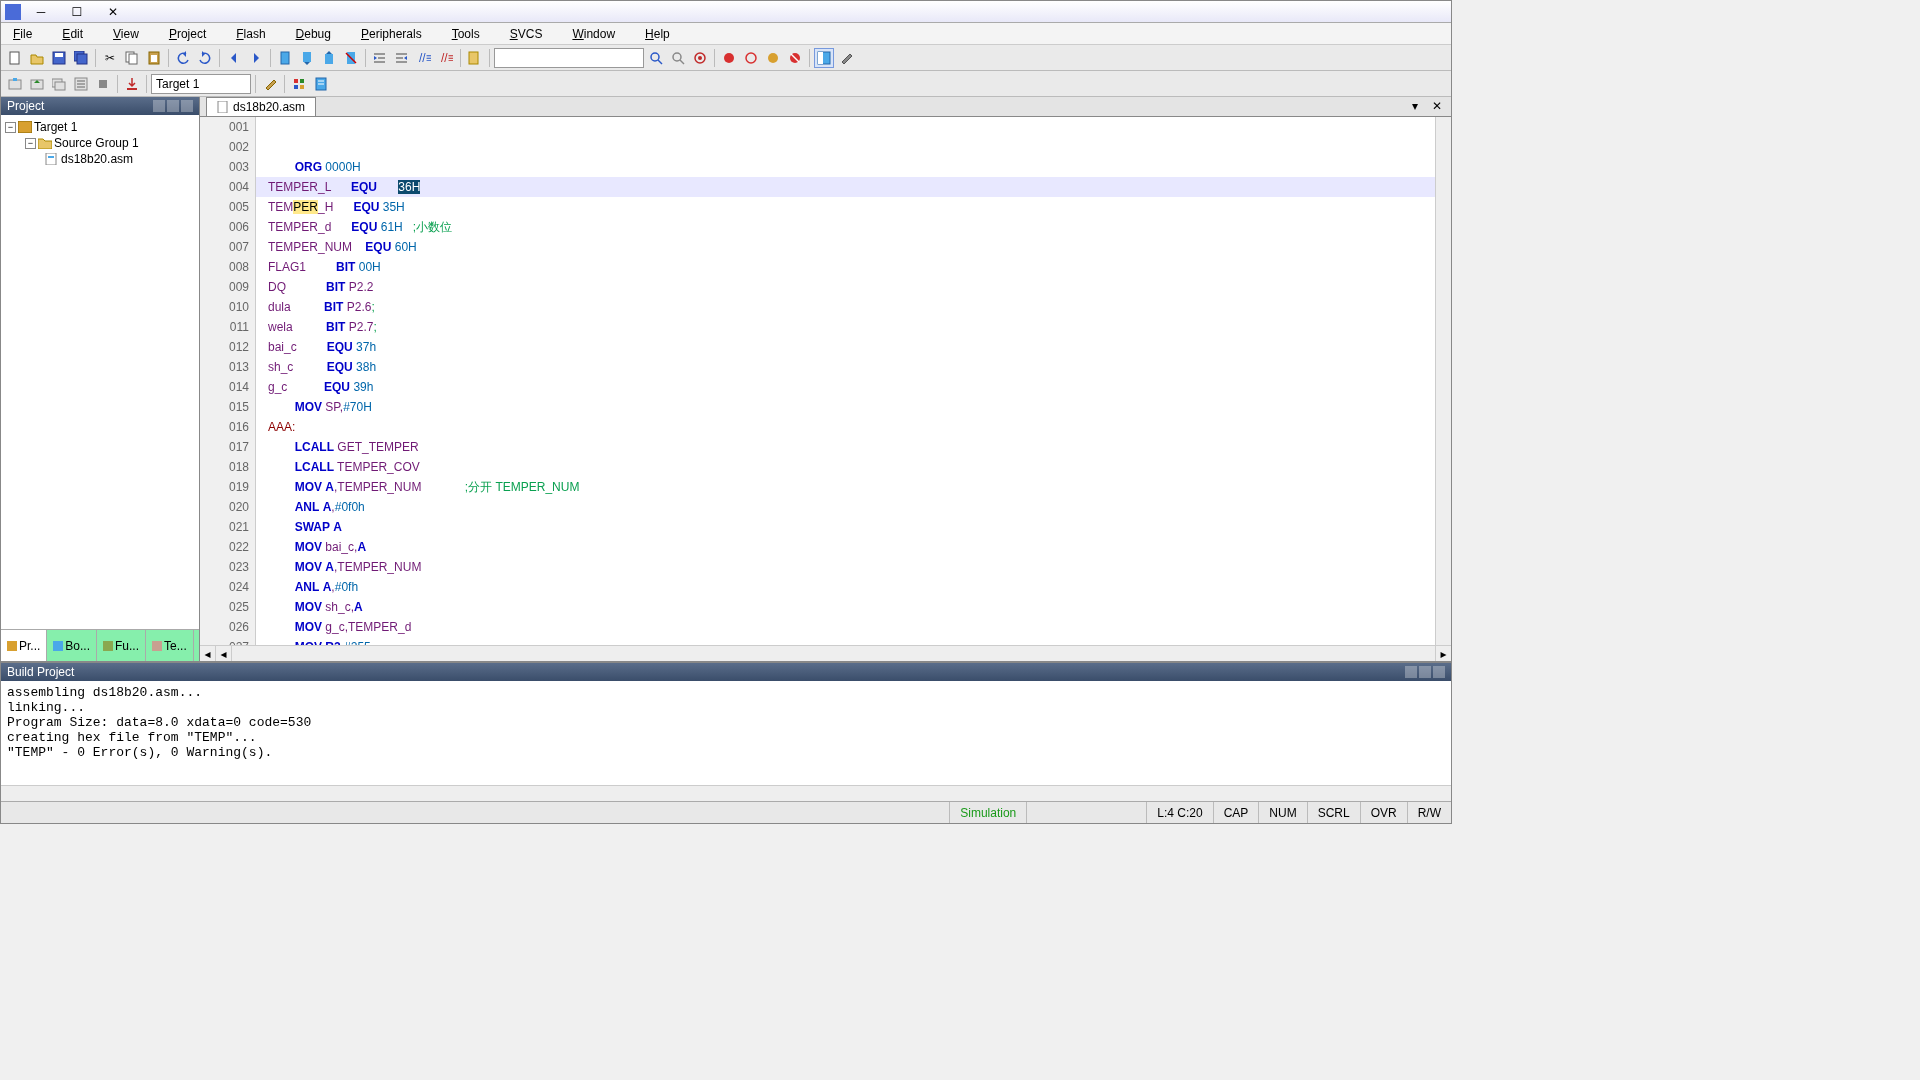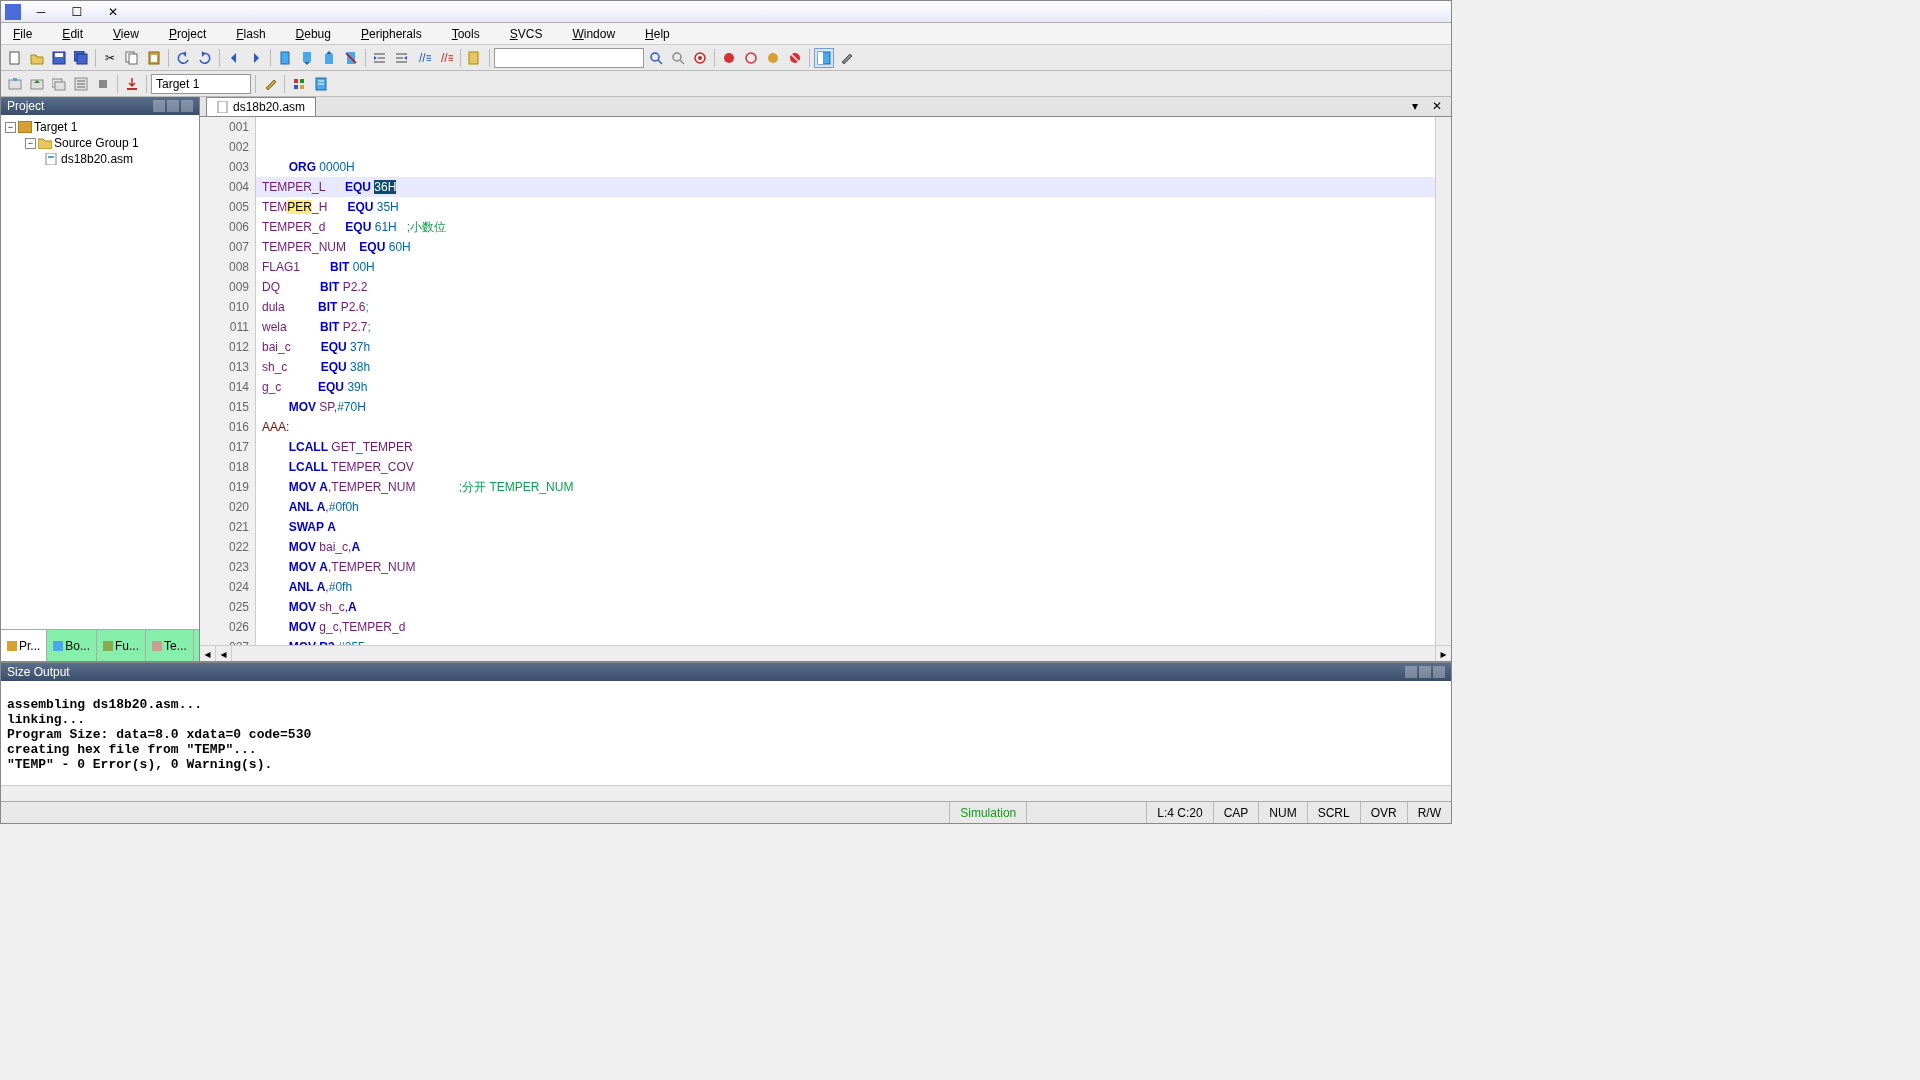--- a/index.html
+++ b/index.html
@@ -31,34 +31,34 @@
 .proj-tabs { height: 32px; background: #86efac; display: flex; border-top: 1px solid #aaa; }
 .proj-tab { padding: 2px 6px; border-right: 1px solid #aaa; font-size: 10px; display: flex; align-items: center; gap: 2px; cursor: pointer; }
 .proj-tab.active { background: #fff; }
 .editor-area { flex: 1; display: flex; flex-direction: column; min-width: 0; }
 .editor-tabs { height: 20px; background: #e4e4e4; display: flex; align-items: flex-end; border-bottom: 1px solid #888; }
 .editor-tab { background: #fff; border: 1px solid #888; border-bottom: none; padding: 2px 10px; font-size: 11px; display: flex; align-items: center; gap: 4px; margin-left: 6px; }
 .editor-tabs .tb-close { margin-left: auto; display: flex; gap: 2px; padding-right: 4px; }
 .code-wrap { flex: 1; display: flex; overflow: hidden; position: relative; background: #fff; }
 .gutter { width: 56px; background: #f0f0f0; border-right: 1px solid #ccc; font-family: "Courier New", monospace; font-size: 13px; color: #666; text-align: right; padding-right: 6px; }
 .code { flex: 1; font-family: "Courier New", monospace; font-size: 15px; line-height: 20px; white-space: pre; overflow: auto; }
-.code .line { height: 20px; padding-left: 6px; }
+.code .line { height: 20px; padding-left: 12px; }
 .gutter .ln { height: 20px; line-height: 20px; }
 .line.hl { background: #e8e8ff; }
 .kw { color: #0000c8; font-weight: bold; }
 .num { color: #0066aa; }
 .cmt { color: #0aa050; }
 .lbl { color: #8b0000; }
 .id { color: #701a75; }
-.sel { background: #0c4a6e; color: #fff; }
+.sel { background: #0c4a6e; color: #fff; margin-left: 18px; }
 .find-hl { background: #ffe98a; }
 .vscroll { width: 16px; background: #eee; border-left: 1px solid #ccc; }
 .hscroll { height: 16px; background: #eee; border-top: 1px solid #ccc; display: flex; }
 .build-panel { height: 140px; display: flex; flex-direction: column; border-top: 2px solid #888; }
-.build-body { flex: 1; background: #fff; font-family: "Courier New", monospace; font-size: 13px; padding: 16px 6px; overflow: auto; white-space: pre; font-weight: bold; }
+.build-body { flex: 1; background: #fff; font-family: "Courier New", monospace; font-size: 13px; padding: 4px 6px; overflow: auto; white-space: pre; }
 .build-hscroll { height: 16px; background: #eee; border-top: 1px solid #ccc; }
 .statusbar { height: 22px; background: #e8e8e8; border-top: 1px solid #aaa; display: flex; align-items: center; font-size: 11px; justify-content: space-between; }
 .statusbar .spacer { flex: 1; }
 .status-seg { padding: 0 10px; border-left: 1px solid #bbb; height: 100%; display: flex; align-items: center; }
 .status-sim { color: #1a9a1a; }
 svg { display: block; }
 </style>
 </head>
 <body>
 
@@ -449,21 +449,21 @@
         <div style="width:16px;border-right:1px solid #ccc;display:flex;align-items:center;justify-content:center;">◂</div>
         <div style="flex:1"></div>
         <div style="width:16px;border-left:1px solid #ccc;display:flex;align-items:center;justify-content:center;">▸</div>
       </div>
     </div>
 
   </div>
 
   <div class="build-panel">
     <div class="panel-header">
-      <span>Size Output</span>
+      <span>Build Project</span>
       <div class="ph-btns">
         <div class="ph-btn"></div>
         <div class="ph-btn"></div>
         <div class="ph-btn"></div>
       </div>
     </div>
     <div class="build-body">assembling ds18b20.asm...
 linking...
 Program Size: data=8.0 xdata=0 code=530
 creating hex file from "TEMP"...

